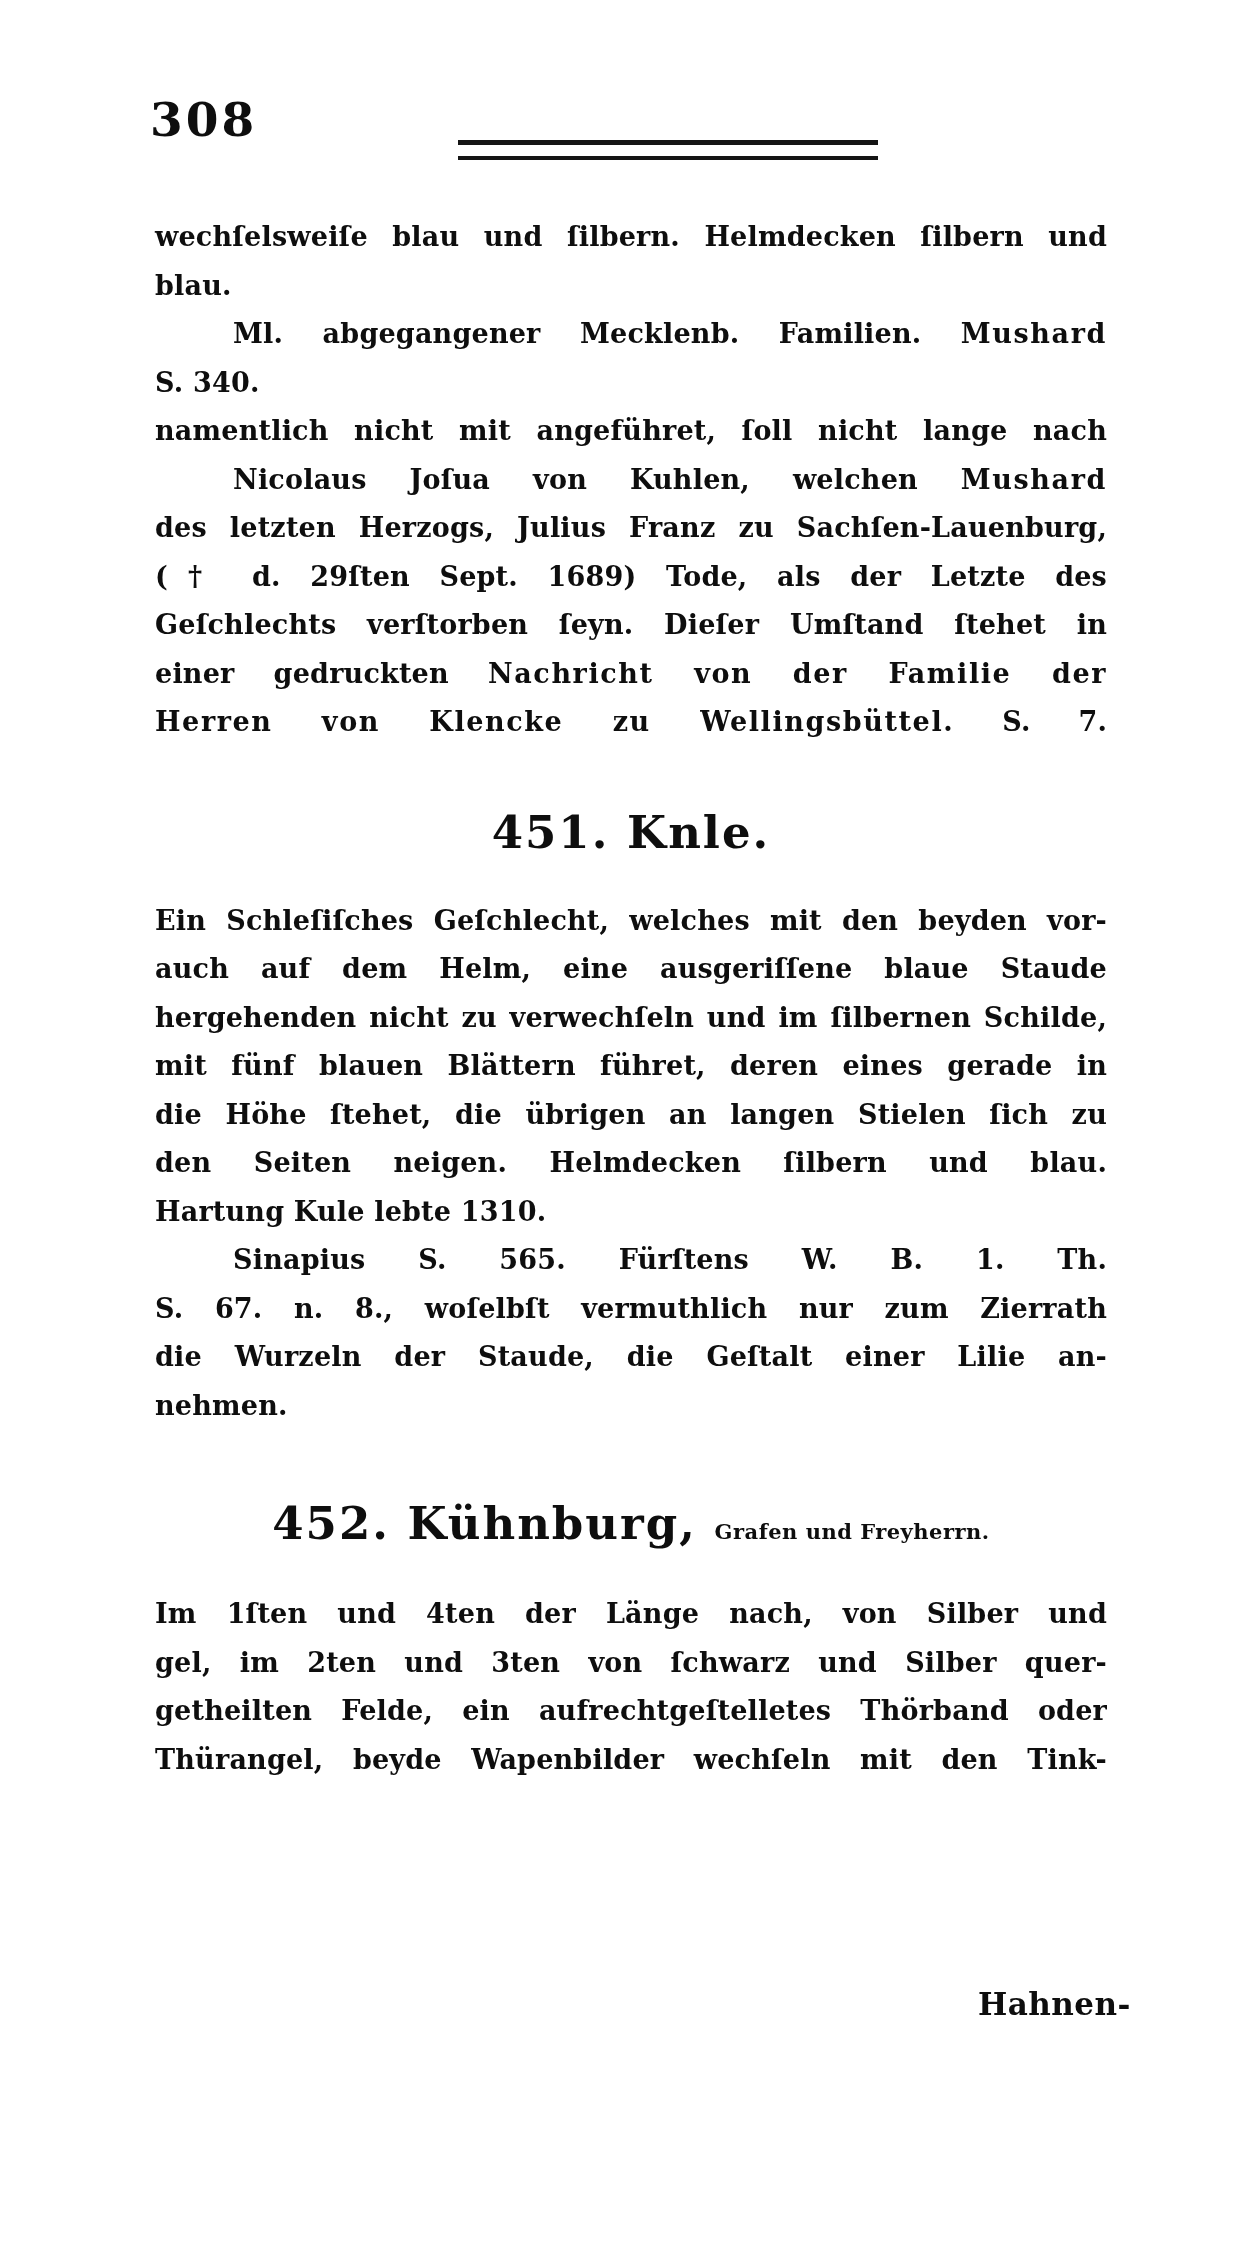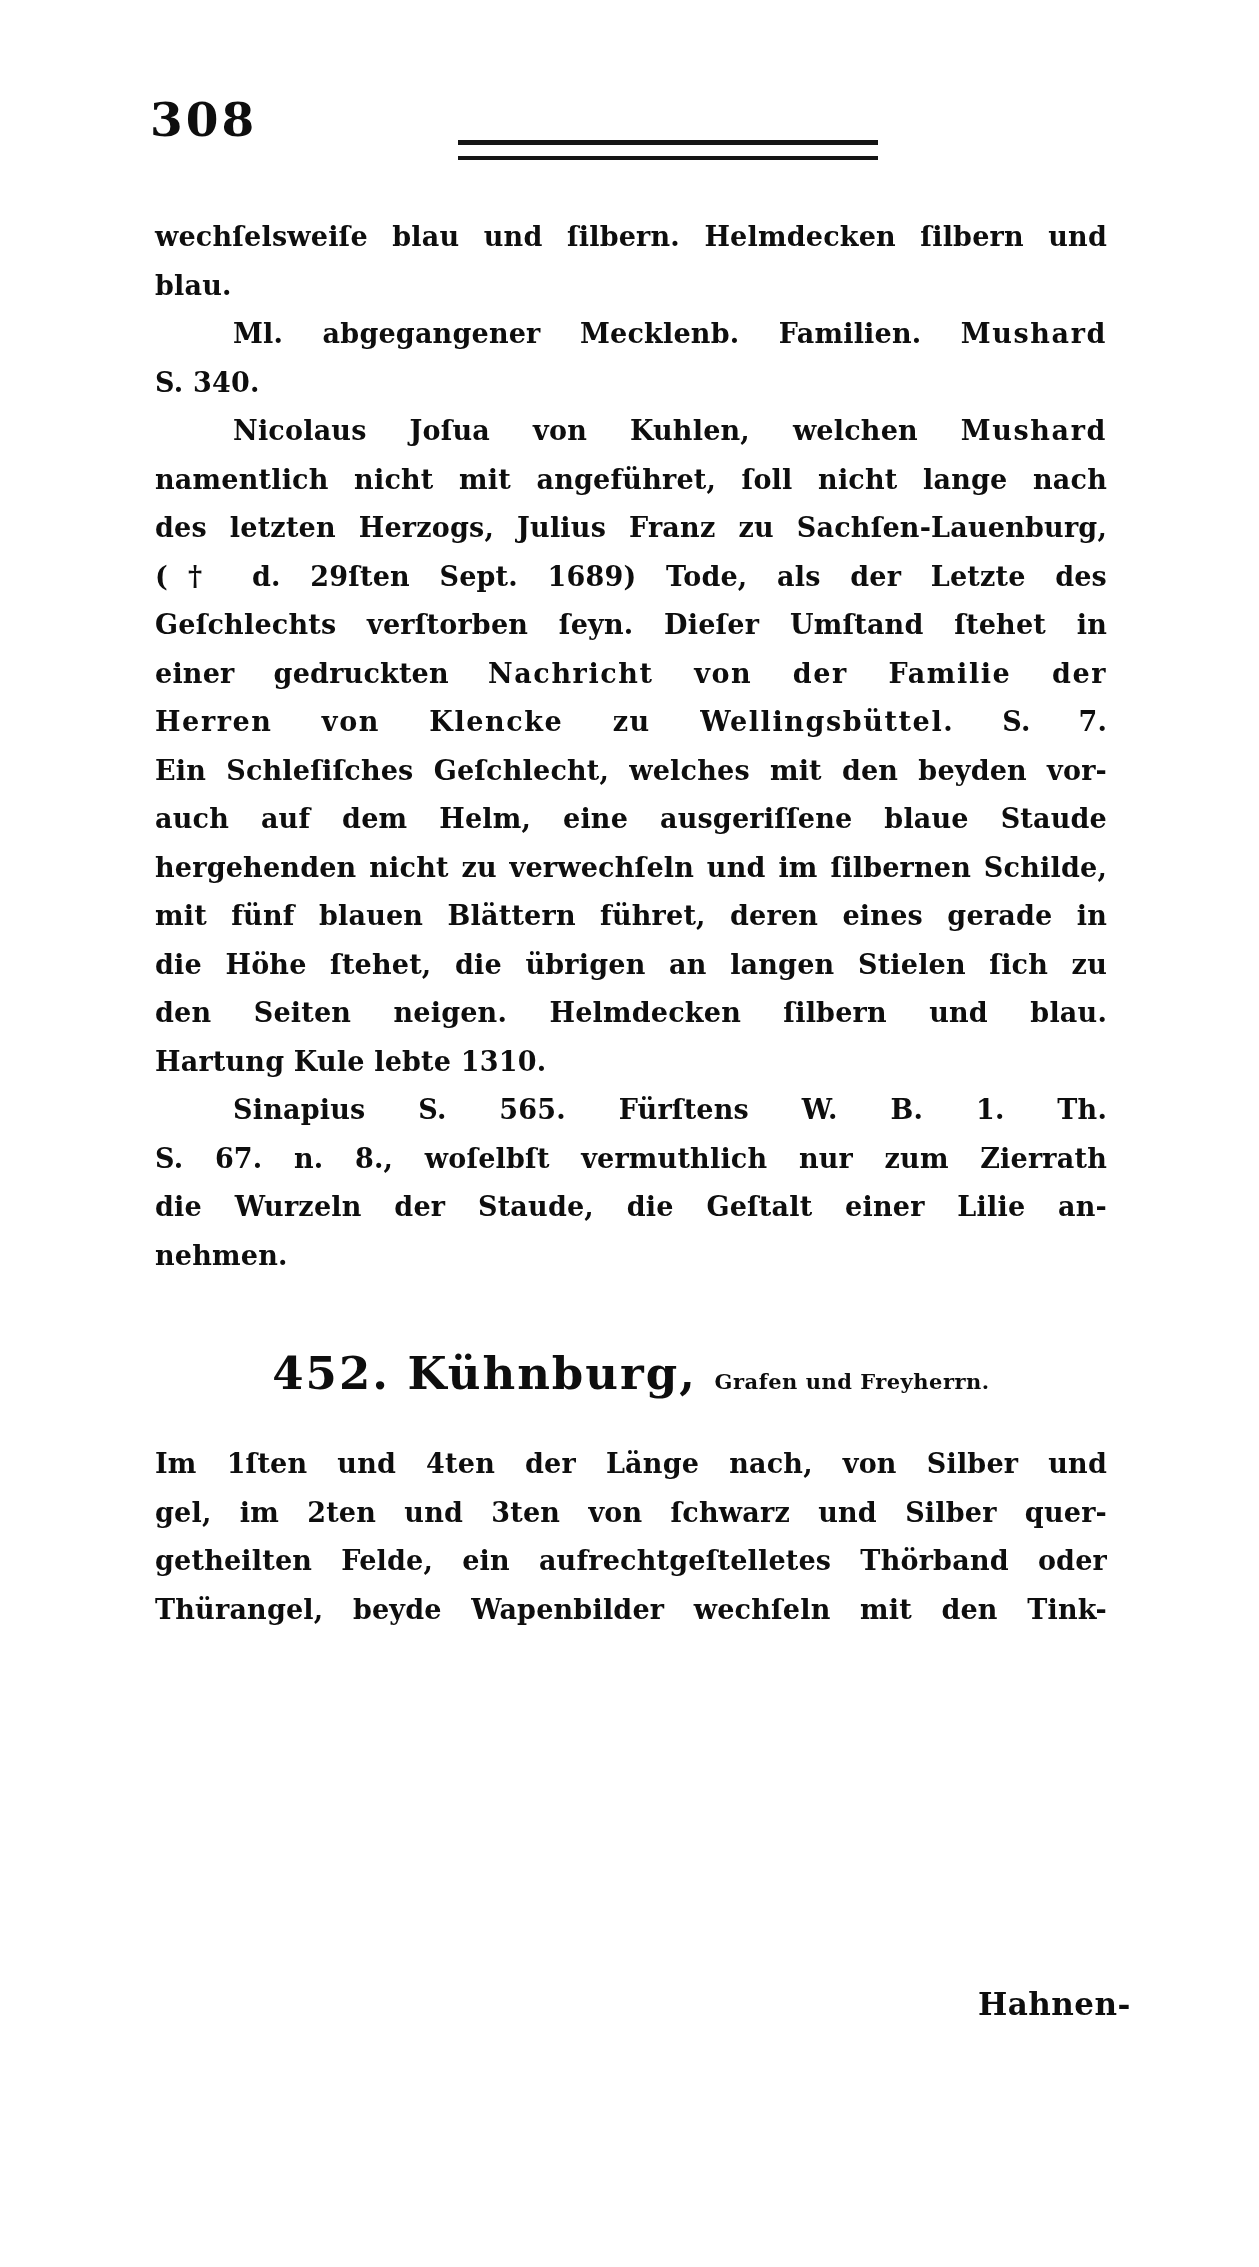--- a/index.html
+++ b/index.html
@@ -50,27 +50,28 @@
 <body>
 
 <div class="page">
   <div class="page-number">308</div>
   <div class="ornament-rule"></div>
   <div class="text-column" id="text-column">
       <div class="line"><span>wechſelsweiſe blau und ſilbern. Helmdecken ſilbern und</span></div>
       <div class="line no-just"><span>blau.</span></div>
       <div class="line indent"><span>Ml. abgegangener Mecklenb. Familien. </span><span class="schwab">Mushard</span></div>
       <div class="line no-just"><span>S. 340.</span></div>
+      <div class="line"><span>namentlich nicht mit angeführet, ſoll nicht lange nach</span></div>
       <div class="line indent"><span>Nicolaus Joſua von Kuhlen, welchen </span><span class="schwab">Mushard</span></div>
-      <div class="line"><span>namentlich nicht mit angeführet, ſoll nicht lange nach</span></div>
       <div class="line"><span>des letzten Herzogs, Julius Franz zu Sachſen-Lauenburg,</span></div>
       <div class="line"><span>(† d. 29ſten Sept. 1689) Tode, als der Letzte des</span></div>
       <div class="line"><span>Geſchlechts verſtorben ſeyn. Dieſer Umſtand ſtehet in</span></div>
       <div class="line"><span>einer gedruckten </span><span class="schwab">Nachricht von der Familie der</span></div>
       <div class="line"><span class="schwab">Herren von Klencke zu Wellingsbüttel.</span><span> S. 7.</span></div>
+      <div class="heading h451"><span class="h-big">451. Knle.</span></div>
       <div class="line"><span>Ein Schleſiſches Geſchlecht, welches mit den beyden vor-</span></div>
       <div class="line"><span>auch auf dem Helm, eine ausgeriſſene blaue Staude</span></div>
       <div class="line"><span>hergehenden nicht zu verwechſeln und im ſilbernen Schilde,</span></div>
       <div class="line"><span>mit fünf blauen Blättern führet, deren eines gerade in</span></div>
       <div class="line"><span>die Höhe ſtehet, die übrigen an langen Stielen ſich zu</span></div>
       <div class="line"><span>den Seiten neigen. Helmdecken ſilbern und blau.</span></div>
       <div class="line no-just"><span>Hartung Kule lebte 1310.</span></div>
       <div class="line indent"><span>Sinapius S. 565. Fürſtens W. B. 1. Th.</span></div>
       <div class="line"><span>S. 67. n. 8., woſelbſt vermuthlich nur zum Zierrath</span></div>
       <div class="line"><span>die Wurzeln der Staude, die Geſtalt einer Lilie an-</span></div>

